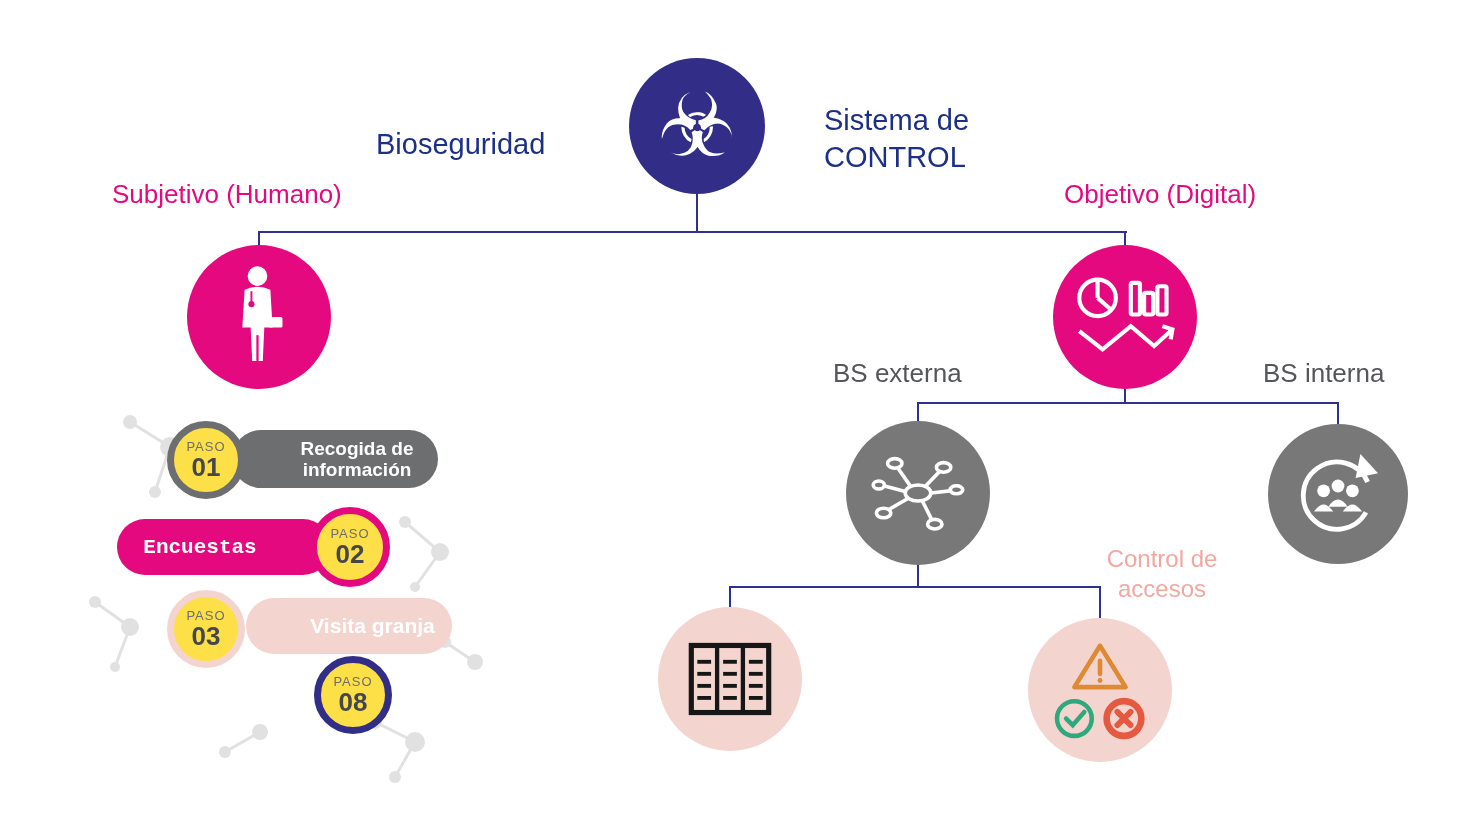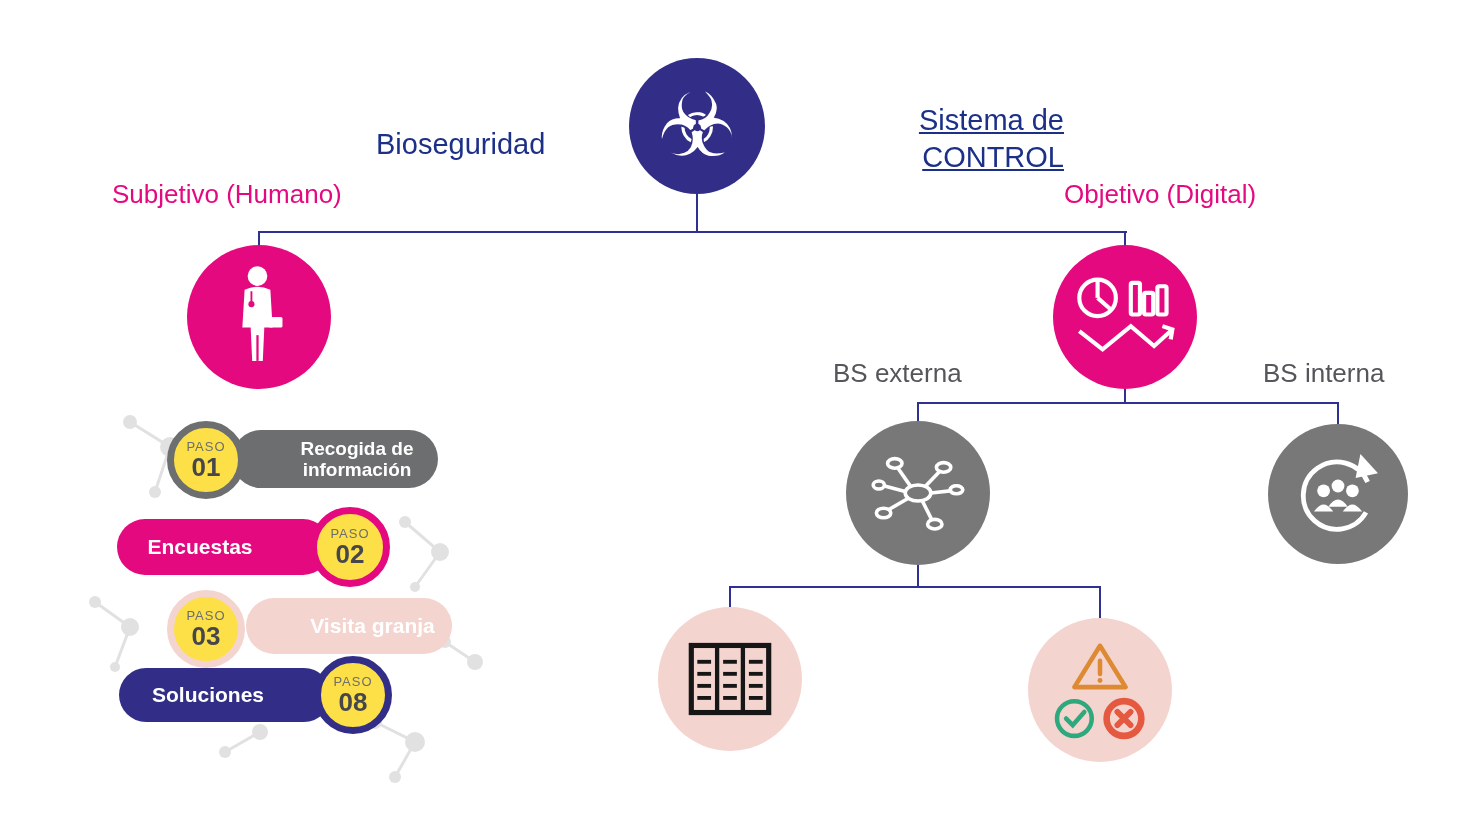--- a/index.html
+++ b/index.html
@@ -85,21 +85,21 @@
 
   <div class="line" style="left:917px;top:565px;width:2px;height:22px;"></div>
   <div class="line" style="left:729px;top:586px;width:372px;height:2px;"></div>
   <div class="line" style="left:729px;top:586px;width:2px;height:23px;"></div>
   <div class="line" style="left:1099px;top:586px;width:2px;height:34px;"></div>
 
   <div class="circle node-navy" style="left:629px;top:58px;width:136px;height:136px;">
     <span class="biohazard-glyph">☣</span>
   </div>
   <div class="abs title-blue" style="left:376px;top:126px;">Bioseguridad</div>
-  <div class="abs title-blue" style="left:864px;top:102px;width:200px;text-align:right;text-decoration:underline;">Sistema de CONTROL</div>
+  <div class="abs title-blue" style="left:824px;top:102px;width:200px;text-align:left;">Sistema de CONTROL</div>
 
   <div class="abs branch-pink" style="left:112px;top:179px;">Subjetivo (Humano)</div>
   <div class="abs branch-pink" style="left:1064px;top:179px;">Objetivo (Digital)</div>
 
   <div class="circle node-pink" style="left:187px;top:245px;width:144px;height:144px;">
     <svg width="76" height="106" viewBox="0 0 100 140">
       <g fill="#fff">
         <circle cx="48" cy="16" r="13"></circle>
         <path d="M31 34 Q48 26 65 34 L68 84 L57 84 L55 128 L41 128 L39 84 L28 84 Z"></path>
         <rect x="63" y="70" width="18" height="14" rx="2"></rect>
@@ -152,20 +152,21 @@
         <circle cx="42" cy="56" r="8"></circle>
           <path d="M30 82 Q42 64 54 82 Z"></path>
         <circle cx="60" cy="50" r="8"></circle>
           <path d="M48 76 Q60 58 72 76 Z"></path>
         <circle cx="78" cy="56" r="8"></circle>
           <path d="M66 82 Q78 64 90 82 Z"></path>
       </g>
     </svg>
   </div>
 
+  <div class="abs salmon-text" style="left:1082px;top:544px;width:160px;font-size:24px;line-height:30px;">Control de accesos</div>
 
   <div class="circle node-salmon" style="left:658px;top:607px;width:144px;height:144px;">
     <svg width="86" height="76" viewBox="0 0 100 88">
       <rect x="5" y="5" width="90" height="78" fill="none" stroke="#161616" stroke-width="6"></rect>
       <g stroke="#161616" stroke-width="5">
         <line x1="35" y1="5" x2="35" y2="83"></line>
         <line x1="65" y1="5" x2="65" y2="83"></line>
       </g>
       <g stroke="#161616" stroke-width="4.5">
         <line x1="12" y1="24" x2="28" y2="24"></line>
@@ -206,37 +207,34 @@
   </div>
 
   <div class="pill" style="left:232px;top:430px;width:206px;height:58px;background:#6d6e70;font-size:19px;line-height:21px;">
     <span style="display:block;width:140px;margin-left:44px;">Recogida de información</span>
   </div>
   <div class="step-circle" style="left:167px;top:421px;width:64px;height:64px;border:7px solid #6d6e70;">
     <span class="step-word">PASO</span>
     <span class="step-num">01</span>
   </div>
 
-  <div class="pill" style="left:117px;top:519px;width:214px;height:56px;background:#e5097f;font-size:21px;">
+  <div class="pill" style="left:117px;top:519px;width:214px;height:56px;background:#e5097f;font-size:21px;font-family:Liberation Mono, monospace;">
     <span style="margin-right:48px;">Encuestas</span>
   </div>
   <div class="step-circle" style="left:310px;top:507px;width:66px;height:66px;border:7px solid #e5097f;">
     <span class="step-word">PASO</span>
     <span class="step-num">02</span>
   </div>
 
   <div class="pill" style="left:246px;top:598px;width:206px;height:56px;background:#f4d4cf;font-size:21px;">
     <span style="margin-left:47px;">Visita granja</span>
   </div>
   <div class="step-circle" style="left:167px;top:590px;width:64px;height:64px;border:7px solid #f4d4cf;">
     <span class="step-word">PASO</span>
     <span class="step-num">03</span>
   </div>
 
-  <div class="pill" style="left:119px;top:668px;width:212px;height:54px;background:#322e87;font-size:21px;">
-    <span style="margin-right:34px;">Soluciones</span>
-  </div>
   <div class="step-circle" style="left:314px;top:656px;width:64px;height:64px;border:7px solid #322e87;">
     <span class="step-word">PASO</span>
     <span class="step-num">08</span>
   </div>
 
 </div>
 
 </body></html>

